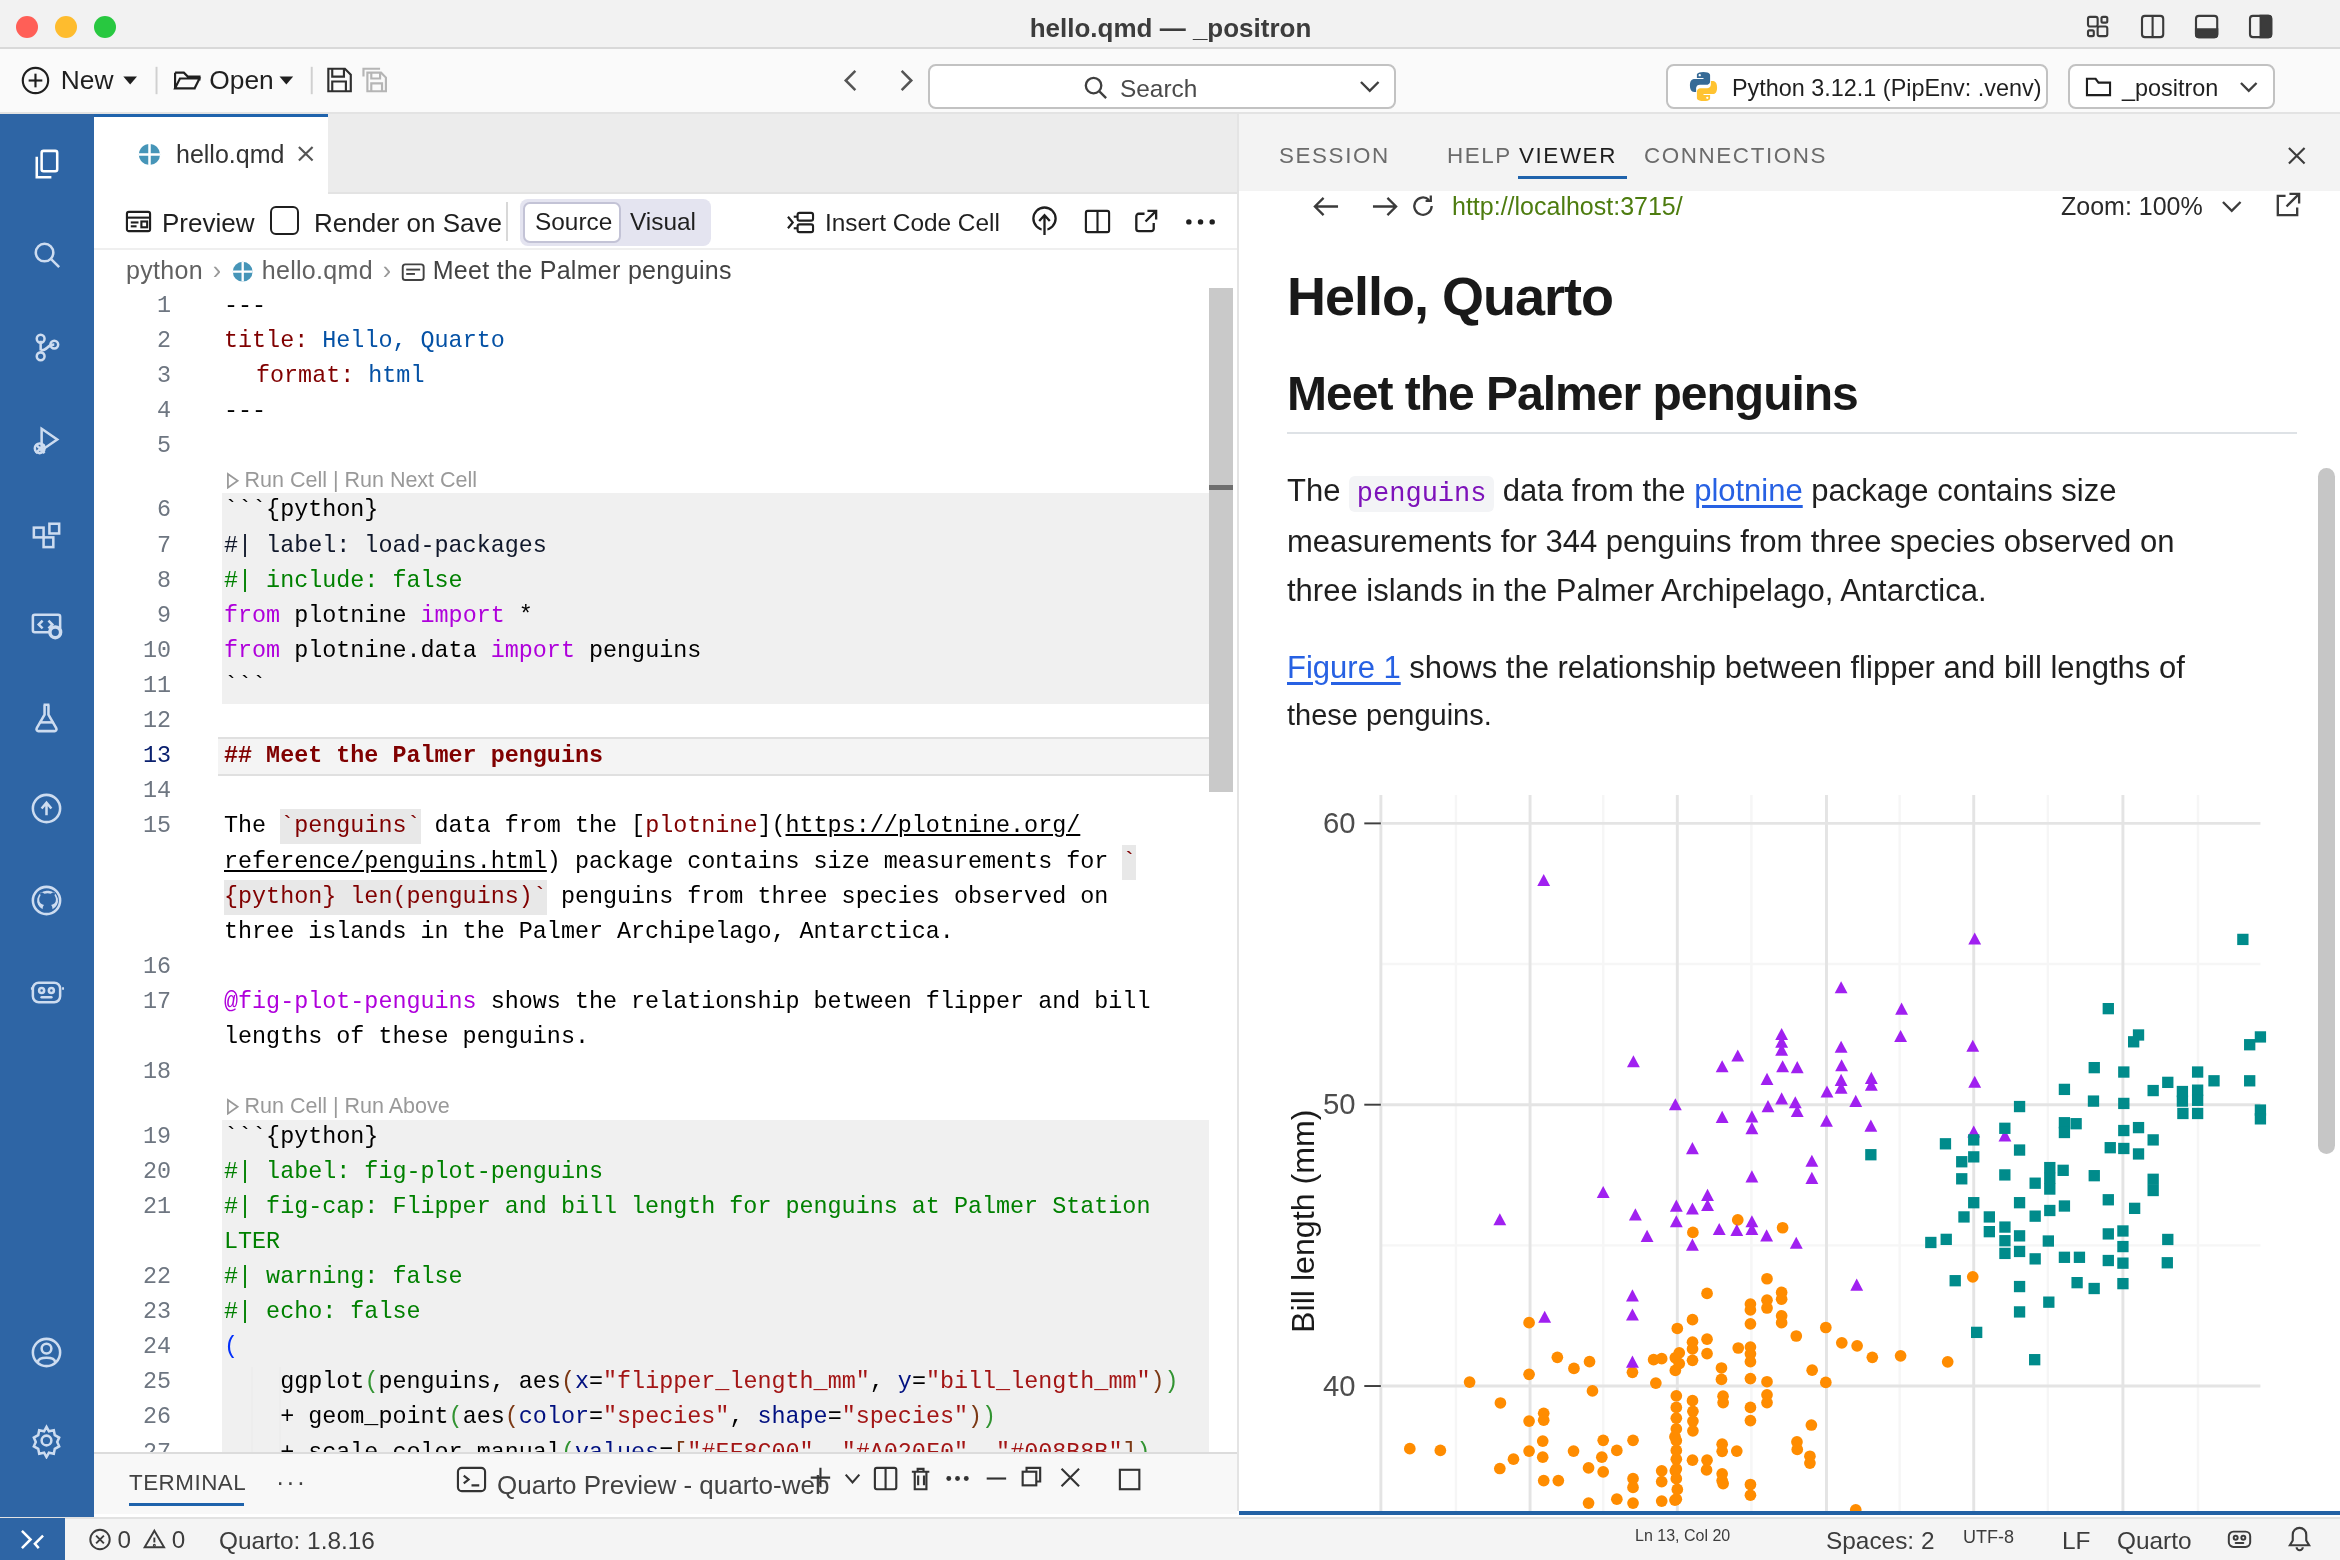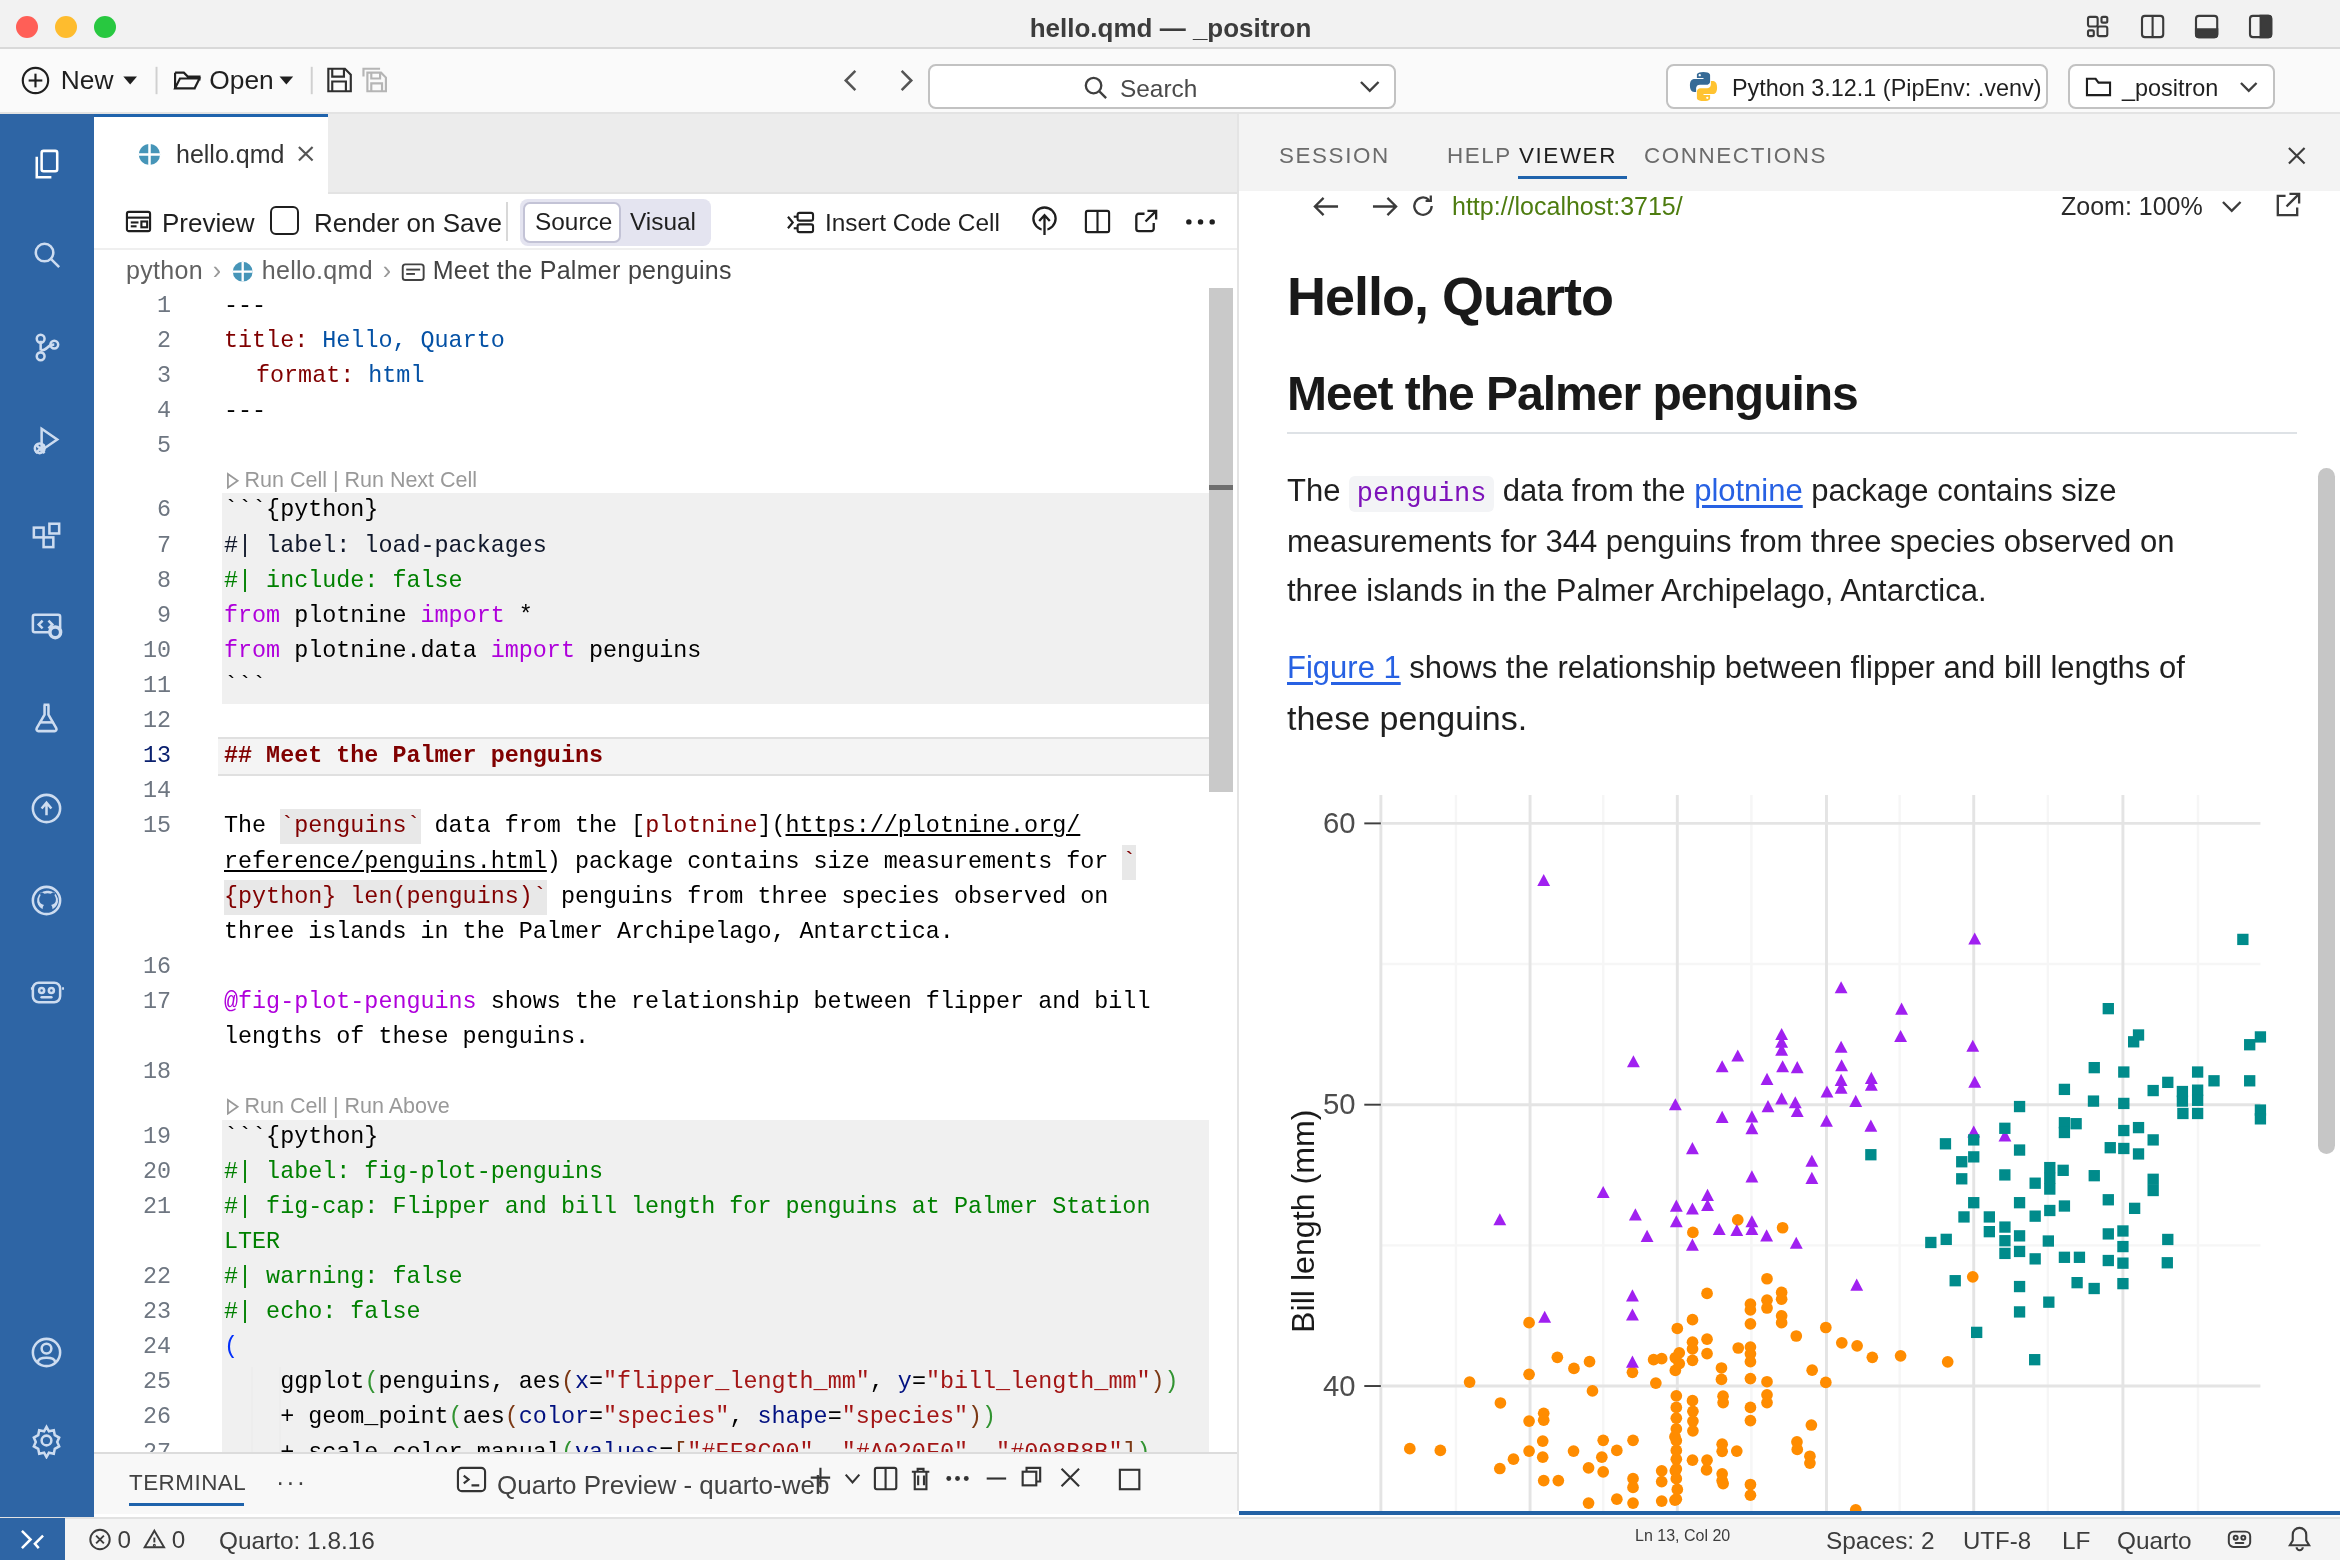--- a/index.html
+++ b/index.html
@@ -374,21 +374,21 @@
 <text x="32" y="26" font-size="25" fill="#3c3c3c" stroke="none" font-family="Liberation Sans">0</text>
 <path d="M70 8 l10 17 h-20 z"></path>
       <line x1="70" y1="15" x2="70" y2="20"></line>
       <circle cx="70" cy="23" r="0.6"></circle>
 <text x="88" y="26" font-size="25" fill="#3c3c3c" stroke="none" font-family="Liberation Sans">0</text>
 </svg>
   </div>
 <div class="abs" style="left:219px;top:1527px;font-size:24.4px;color:#3c3c3c;">Quarto: 1.8.16</div>
 <div class="abs" style="left:1635px;top:1527px;font-size:16px;color:#3c3c3c;">Ln 13, Col 20</div>
 <div class="abs" style="left:1826px;top:1527px;font-size:24.4px;color:#3c3c3c;">Spaces: 2</div>
-<div class="abs" style="left:1963px;top:1527px;font-size:24px;color:#3c3c3c;">UTF-8</div>
+<div class="abs" style="left:1963px;top:1527px;font-size:18px;color:#3c3c3c;">UTF-8</div>
 <div class="abs" style="left:2062px;top:1527px;font-size:24.4px;color:#3c3c3c;">LF</div>
 <div class="abs" style="left:2117px;top:1527px;font-size:24.4px;color:#3c3c3c;">Quarto</div>
 <div class="abs" style="left:2224px;top:1524px;">
     <svg width="31" height="29" viewBox="0 0 38 38" fill="none" stroke="#3c3c3c" stroke-width="2.6">
       <rect x="5" y="10" width="28" height="20" rx="6"></rect>
       <circle cx="14" cy="18" r="2.6"></circle>
       <circle cx="24" cy="18" r="2.6"></circle>
       <path d="M14 25 h10" stroke-linecap="round"></path>
     </svg>
   </div>
@@ -437,21 +437,21 @@
       <path d="M18 4 h10 v10 M28 4 L15 17"></path>
     </svg>
   </div>
 <div class="abs" style="left:1287px;top:265px;font-size:54px;font-weight:bold;color:#191919;letter-spacing:-1px;">Hello, Quarto</div>
 <div class="abs" style="left:1287px;top:366px;font-size:48px;font-weight:bold;color:#191919;letter-spacing:-1px;">Meet the Palmer penguins</div>
 <div class="abs" style="left:1287px;top:432px;width:1010px;height:2px;background:#dee2e6;"></div>
 <div class="abs" style="left:1287px;top:473px;font-size:31px;color:#1f1f1f;">The <span style="font-family:'Liberation Mono',monospace;font-size:27px;color:#7d12ba;background:#f3f4f6;border-radius:5.9px;padding:2.9px 7.8px;">penguins</span> data from the <span style="color:#2761e3;text-decoration:underline;text-underline-offset:3.9px;">plotnine</span> package contains size</div>
 <div class="abs" style="left:1287px;top:524px;font-size:31px;color:#1f1f1f;">measurements for 344 penguins from three species observed on</div>
 <div class="abs" style="left:1287px;top:573px;font-size:31px;color:#1f1f1f;">three islands in the Palmer Archipelago, Antarctica.</div>
 <div class="abs" style="left:1287px;top:650px;font-size:31px;color:#1f1f1f;"><span style="color:#2761e3;text-decoration:underline;text-underline-offset:3.9px;">Figure 1</span> shows the relationship between flipper and bill lengths of</div>
-<div class="abs" style="left:1287px;top:699px;font-size:34px;color:#1f1f1f;">these penguins.</div>
+<div class="abs" style="left:1287px;top:699px;font-size:29px;color:#1f1f1f;">these penguins.</div>
 <div class="abs" style="left:1258px;top:751px;width:1058px;height:762px;overflow:hidden;">
     <svg width="1058" height="762" viewBox="0 0 1085 781">
       <line x1="203" y1="45" x2="203" y2="781" stroke="#f6f6f6" stroke-width="2.5"></line>
       <line x1="354" y1="45" x2="354" y2="781" stroke="#f6f6f6" stroke-width="2.5"></line>
       <line x1="506" y1="45" x2="506" y2="781" stroke="#f6f6f6" stroke-width="2.5"></line>
       <line x1="658" y1="45" x2="658" y2="781" stroke="#f6f6f6" stroke-width="2.5"></line>
       <line x1="810" y1="45" x2="810" y2="781" stroke="#f6f6f6" stroke-width="2.5"></line>
       <line x1="964" y1="45" x2="964" y2="781" stroke="#f6f6f6" stroke-width="2.5"></line>
       <line x1="126" y1="218.20000000000005" x2="1028" y2="218.20000000000005" stroke="#f6f6f6" stroke-width="2.5"></line>
       <line x1="126" y1="506.79999999999995" x2="1028" y2="506.79999999999995" stroke="#f6f6f6" stroke-width="2.5"></line>

